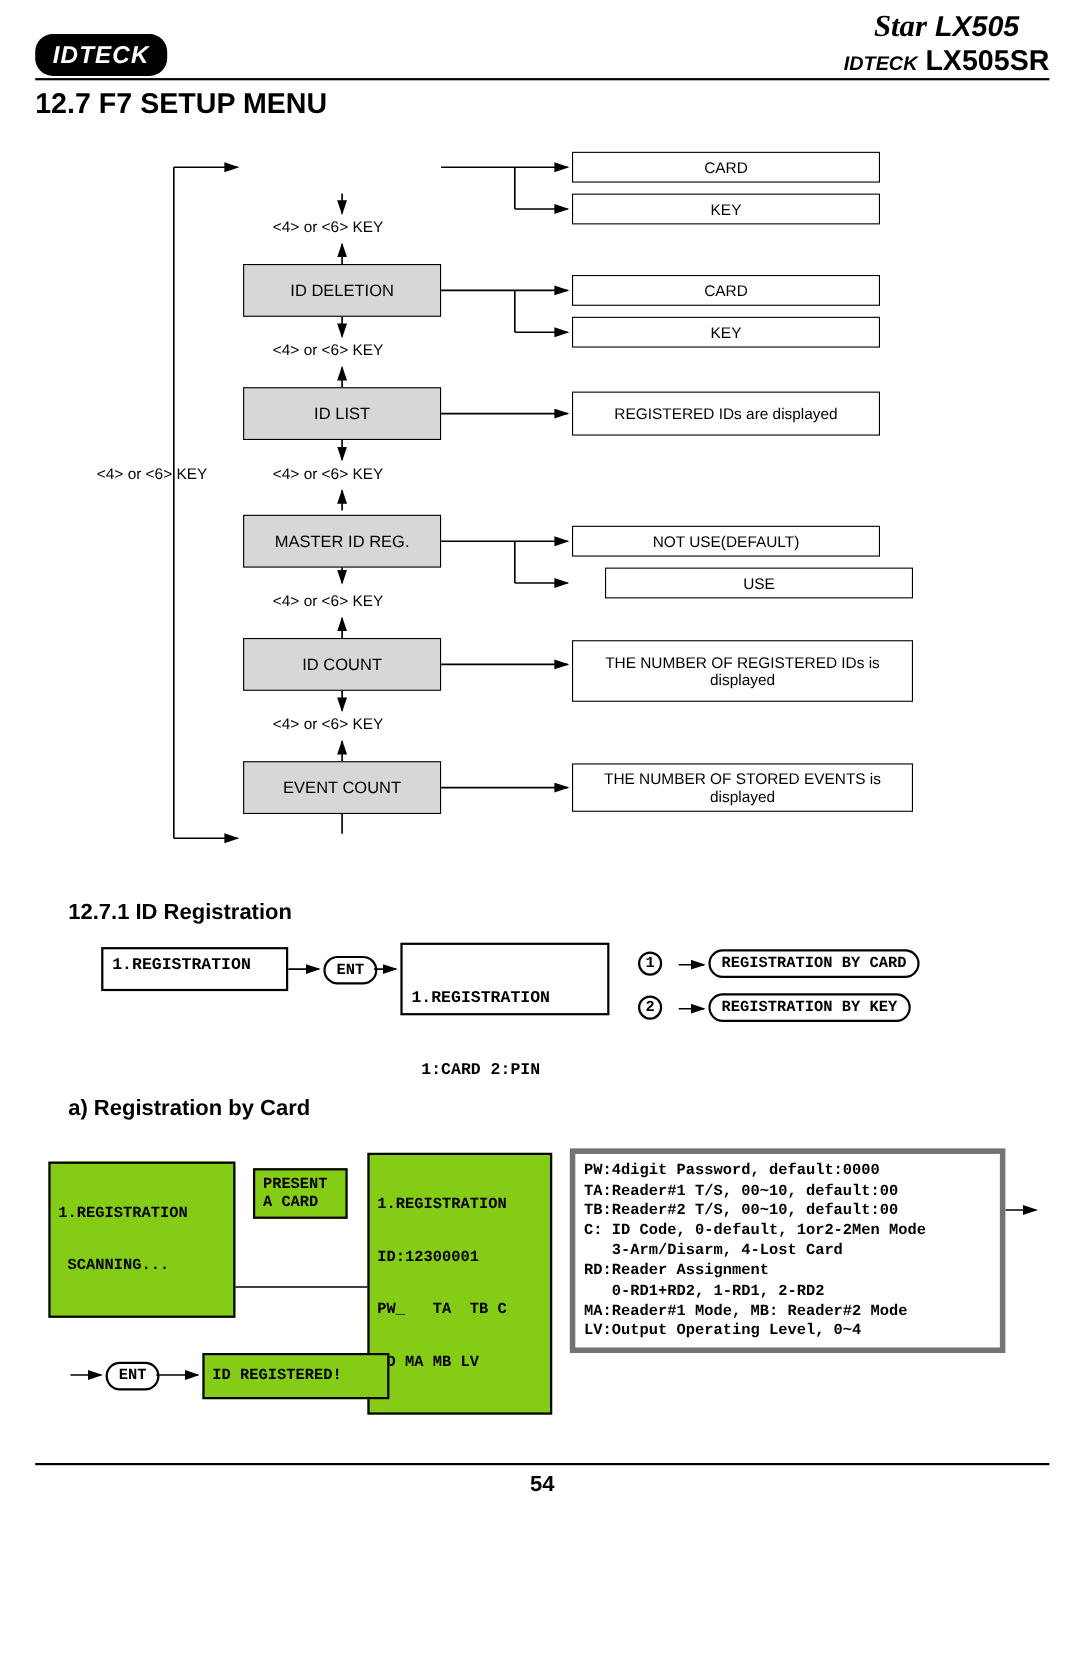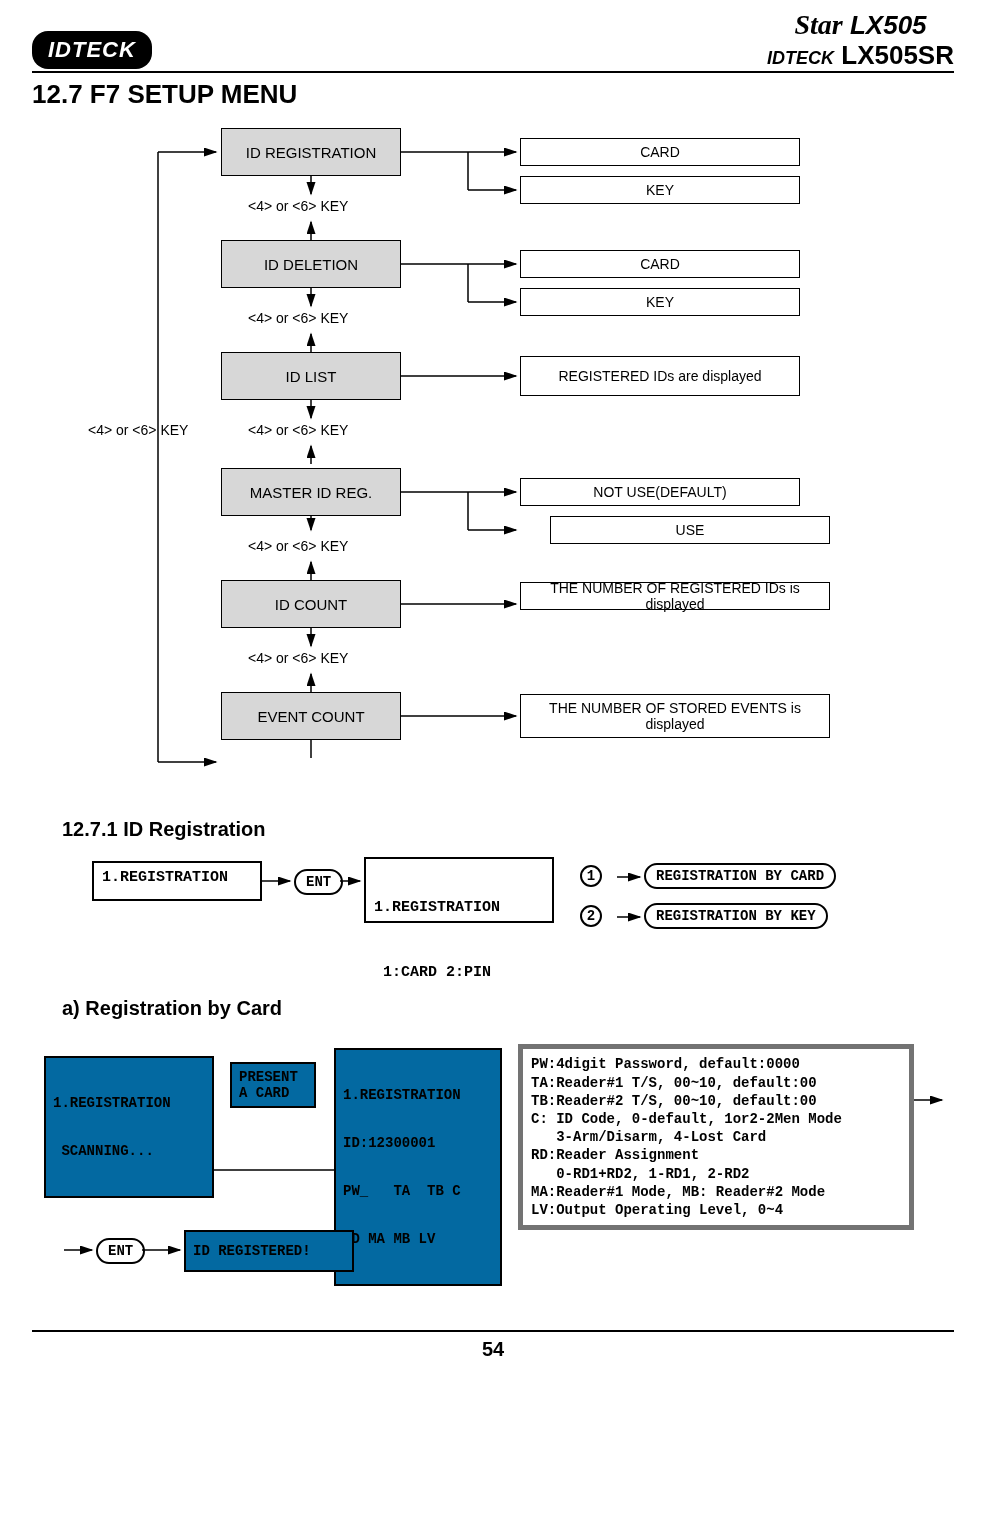--- a/index.html
+++ b/index.html
@@ -23,21 +23,21 @@
 
   .flow1 { position: relative; width: 900px; height: 100px; margin-left: 30px; }
   .lcd { position: absolute; border: 2px solid #000; background: #fff; font-family: 'Courier New', monospace; font-weight: bold; font-size: 15px; padding: 6px 8px; white-space: pre; }
   .round { position: absolute; border: 2px solid #000; border-radius: 14px; font-family: 'Courier New', monospace; font-weight: bold; font-size: 14px; padding: 3px 10px; display: flex; align-items: center; justify-content: center; }
   .circle { position: absolute; width: 22px; height: 22px; border: 2px solid #000; border-radius: 50%; font-family: 'Courier New', monospace; font-weight: bold; font-size: 14px; display: flex; align-items: center; justify-content: center; }
   svg.f1 { position: absolute; top:0; left:0; width:900px; height:100px; }
 
   .flow2 { position: relative; width: 920px; height: 260px; margin-left: 2px; }
   svg.f2 { position: absolute; top:0; left:0; width:920px; height:260px; }
   .info { position: absolute; border: 5px solid #737373; font-family: 'Courier New', monospace; font-weight: bold; font-size: 14px; padding: 6px 8px; white-space: pre; line-height: 1.3; }
-  .lcd-sm { position: absolute; border: 2px solid #000; background: #0369a1; font-family: 'Courier New', monospace; font-weight: bold; font-size: 14px; padding: 5px 7px; white-space: pre; }
+  .lcd-sm { position: absolute; border: 2px solid #000; background: #84cc16; font-family: 'Courier New', monospace; font-weight: bold; font-size: 14px; padding: 5px 7px; white-space: pre; }
 
   .footer { border-top: 2px solid #000; margin-top: 30px; text-align:center; padding-top: 6px; font-size: 20px; font-weight: bold; }
 </style>
 </head>
 <body>
 
 <div class="page">
 
   <div class="header">
     <div class="logo-left">IDTECK</div>
@@ -95,42 +95,41 @@
       <line x1="400" y1="364" x2="400" y2="402" stroke="#000" stroke-width="1.5"></line>
       <line x1="400" y1="364" x2="448" y2="364" stroke="#000" stroke-width="1.5" marker-end="url(#ah)"></line>
       <line x1="400" y1="402" x2="448" y2="402" stroke="#000" stroke-width="1.5" marker-end="url(#ah)"></line>
 
       <line x1="333" y1="476" x2="448" y2="476" stroke="#000" stroke-width="1.5" marker-end="url(#ah)"></line>
 
       <line x1="333" y1="588" x2="448" y2="588" stroke="#000" stroke-width="1.5" marker-end="url(#ah)"></line>
 
     </svg>
 
-    <div class="gbox" style="left:153px; top:0px;">ID REGISTRATION</div>
     <div class="gbox" style="left:153px; top:112px;">ID DELETION</div>
     <div class="gbox" style="left:153px; top:224px;">ID LIST</div>
     <div class="gbox" style="left:153px; top:340px;">MASTER ID REG.</div>
     <div class="gbox" style="left:153px; top:452px;">ID COUNT</div>
     <div class="gbox" style="left:153px; top:564px;">EVENT COUNT</div>
 
     <div class="lbl" style="left:180px; top:70px;">&lt;4&gt; or &lt;6&gt; KEY</div>
     <div class="lbl" style="left:180px; top:182px;">&lt;4&gt; or &lt;6&gt; KEY</div>
     <div class="lbl" style="left:180px; top:294px;">&lt;4&gt; or &lt;6&gt; KEY</div>
     <div class="lbl" style="left:180px; top:410px;">&lt;4&gt; or &lt;6&gt; KEY</div>
     <div class="lbl" style="left:180px; top:522px;">&lt;4&gt; or &lt;6&gt; KEY</div>
     <div class="lbl" style="left:20px; top:294px;">&lt;4&gt; or &lt;6&gt; KEY</div>
 
     <div class="wbox" style="left:452px; top:10px; width:280px; height:28px;">CARD</div>
     <div class="wbox" style="left:452px; top:48px; width:280px; height:28px;">KEY</div>
     <div class="wbox" style="left:452px; top:122px; width:280px; height:28px;">CARD</div>
     <div class="wbox" style="left:452px; top:160px; width:280px; height:28px;">KEY</div>
     <div class="wbox" style="left:452px; top:228px; width:280px; height:40px;">REGISTERED IDs are displayed</div>
     <div class="wbox" style="left:452px; top:350px; width:280px; height:28px;">NOT USE(DEFAULT)</div>
     <div class="wbox" style="left:452px; top:388px; width:280px; height:28px;margin-left:30px;">USE</div>
-    <div class="wbox" style="left:452px; top:454px; width:310px; height:28px;">THE NUMBER OF REGISTERED IDs is displayed</div>
+    <div class="wbox" style="left:452px; top:454px; width:310px; height:56px;">THE NUMBER OF REGISTERED IDs is displayed</div>
     <div class="wbox" style="left:452px; top:566px; width:310px; height:44px;">THE NUMBER OF STORED EVENTS is displayed</div>
   </div>
 
   <h3 class="sub">12.7.1 ID Registration</h3>
 
   <div class="flow1">
     <svg class="f1">
       <defs>
         <marker id="ah2" markerWidth="10" markerHeight="10" refX="8" refY="3" orient="auto">
           <path d="M0,0 L0,6 L9,3 z" fill="#000"></path>

